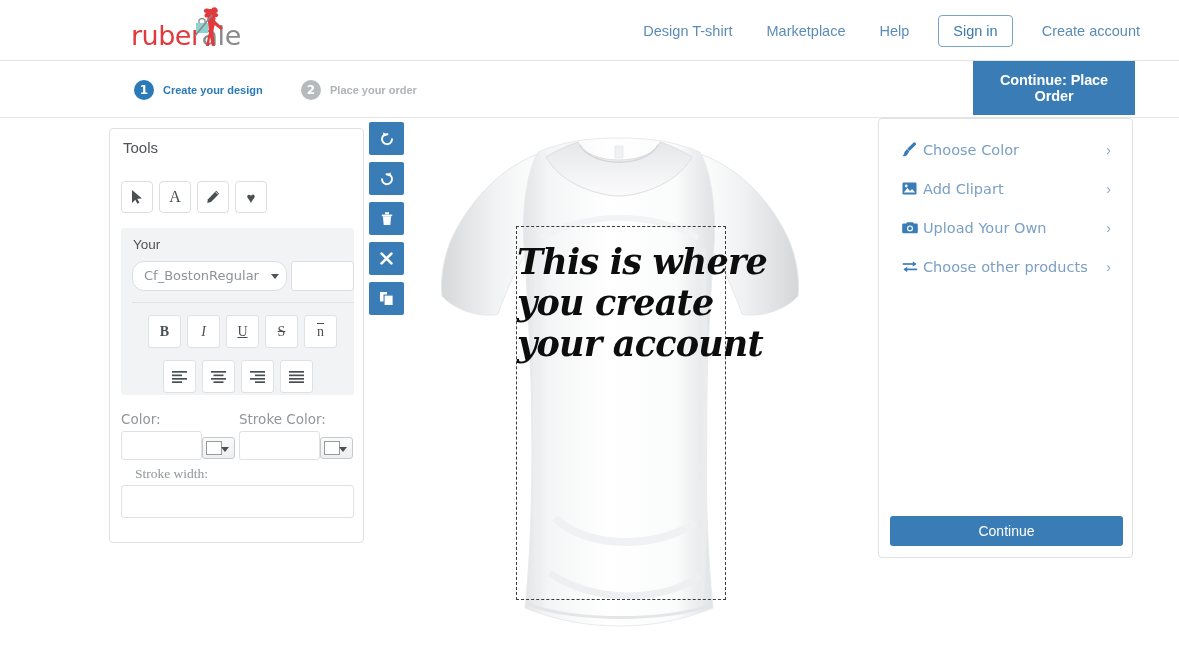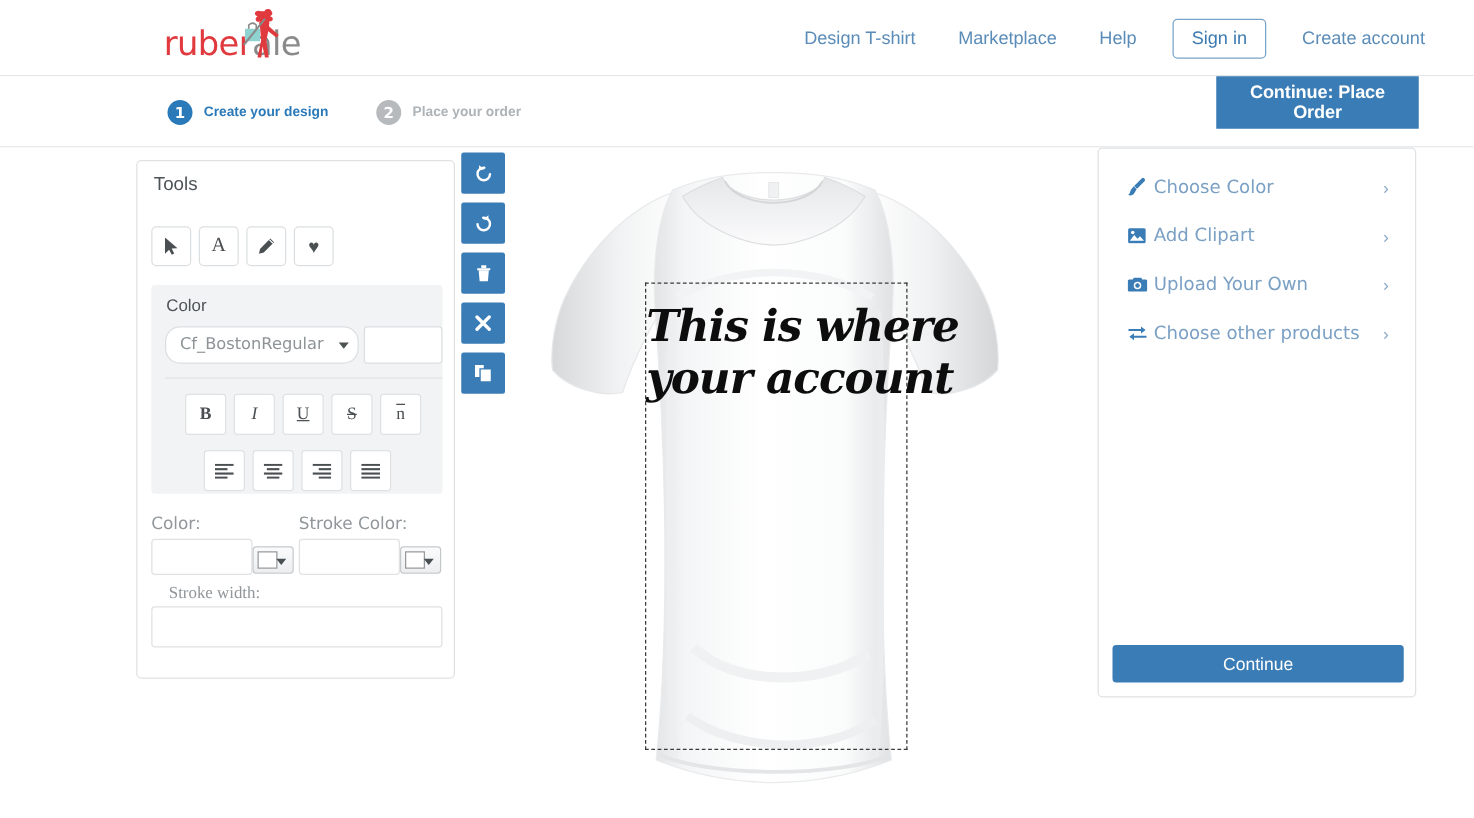--- a/index.html
+++ b/index.html
@@ -97,21 +97,21 @@
   .step-2 .step-num { background: #b6babd; }
   .step-label { font-size: 11px; font-weight: bold; }
   .step-1 .step-label { color: #2a7ab9; }
   .step-2 .step-label { color: #aeb3b7; }
 
   .btn-place-order {
     position: absolute;
     right: 44px;
     top: 0px;
     width: 162px;
-    height: 42px;
+    height: 54px;
     background: #3a7cb5;
     color: #fff;
     font-size: 14.5px;
     font-weight: bold;
     border: none;
     cursor: pointer;
     display: flex;
     align-items: center;
     justify-content: center;
     letter-spacing: -0.1px;
@@ -457,21 +457,21 @@
           <path d="M10.2 0.8 L13.2 3.8 L5 12 L1.2 13 L2 9.2 Z" fill="#4a4f52"></path>
           <path d="M9.4 1.7 L12.3 4.6" stroke="#fff" stroke-width="0.9"></path>
         </svg>
       </div>
       <div class="tool-btn">
         <span style="font-size:15px;">♥</span>
       </div>
     </div>
 
     <div class="fonts-box">
-      <div class="fonts-title">Color</div>
+      <div class="fonts-title">Your</div>
 
       <div class="font-select">
         <span>Cf_BostonRegular</span>
         <span class="caret"></span>
       </div>
 
       <input class="font-size-input" type="text" value="" style="">
 
       <div class="fonts-sep"></div>
 
@@ -628,20 +628,21 @@
       <path d="M145 400 C175 430 245 432 285 405" fill="none" stroke="#f0f1f2" stroke-width="8"></path>
       <path d="M140 455 C180 484 250 486 290 458" fill="none" stroke="#eeeff1" stroke-width="7"></path>
       <path d="M118 486 C160 504 262 504 302 486" fill="none" stroke="#e3e5e7" stroke-width="3"></path>
       <path d="M132 120 C150 108 180 100 209 100" fill="none" stroke="#f2f3f4" stroke-width="6"></path>
       <path d="M288 120 C268 108 240 100 209 100" fill="none" stroke="#f2f3f4" stroke-width="6"></path>
     </svg>
 
     <div class="design-box">
       <div class="design-text">
         <div>This is where</div>
+        <div>you create</div>
         <div>your account</div>
       </div>
     </div>
   </div>
 
   <div class="options-card">
 
     <div class="opt-item opt-1">
       <span class="opt-icon">
         <svg width="15" height="15" viewBox="0 0 15 15">

